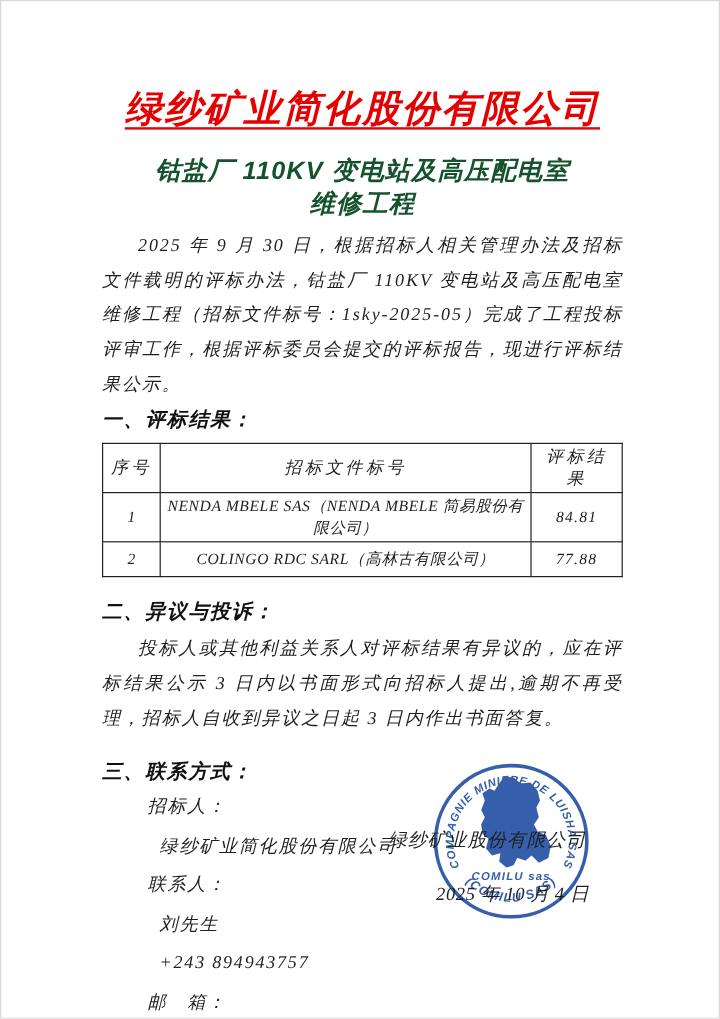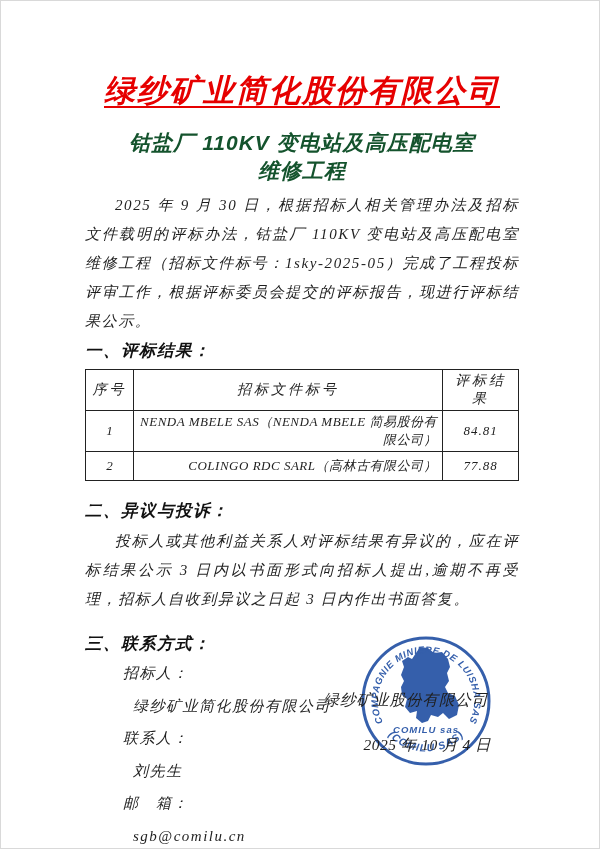--- a/index.html
+++ b/index.html
@@ -70,21 +70,21 @@
   .result-table th{
     font-weight:normal;
     font-size:14px;
     letter-spacing:3px;
     height:27px;
     text-align:center;
   }
   .result-table td{height:29px;}
   .col-no{width:48px;text-align:center;}
   .col-score{width:76px;text-align:center;letter-spacing:1px;}
-  .col-name{text-align:right;padding-left:7px;letter-spacing:0.5px;}
+  .col-name{text-align:center;padding-left:7px;letter-spacing:0.5px;}
   .contact-line{
     padding-left:38px;
     font-size:15px;line-height:32.5px;
     letter-spacing:1.5px;
     display:flex;
     flex-direction:column;
   }
   .contact-line .val{margin-left:10px;}
   .contacts{margin-top:3px;}
   .signature{
@@ -168,20 +168,21 @@
     <div class="contacts">
       <div class="contact-line">
         <span class="lbl">招标人：</span>
         <span class="val">绿纱矿业简化股份有限公司</span>
       </div>
       <div class="contact-line">
         <span class="lbl">联系人：</span>
         <span class="val">刘先生</span>
       </div>
       <div class="contact-line">
+        <span class="val">+243 894943757</span>
       </div>
       <div class="contact-line">
         <span class="lbl">邮　箱：</span>
         <span class="val">sgb@comilu.cn</span>
       </div>
     </div>
 
   </div>
 
   <svg class="stamp" viewBox="0 0 136 136" xmlns="http://www.w3.org/2000/svg">

